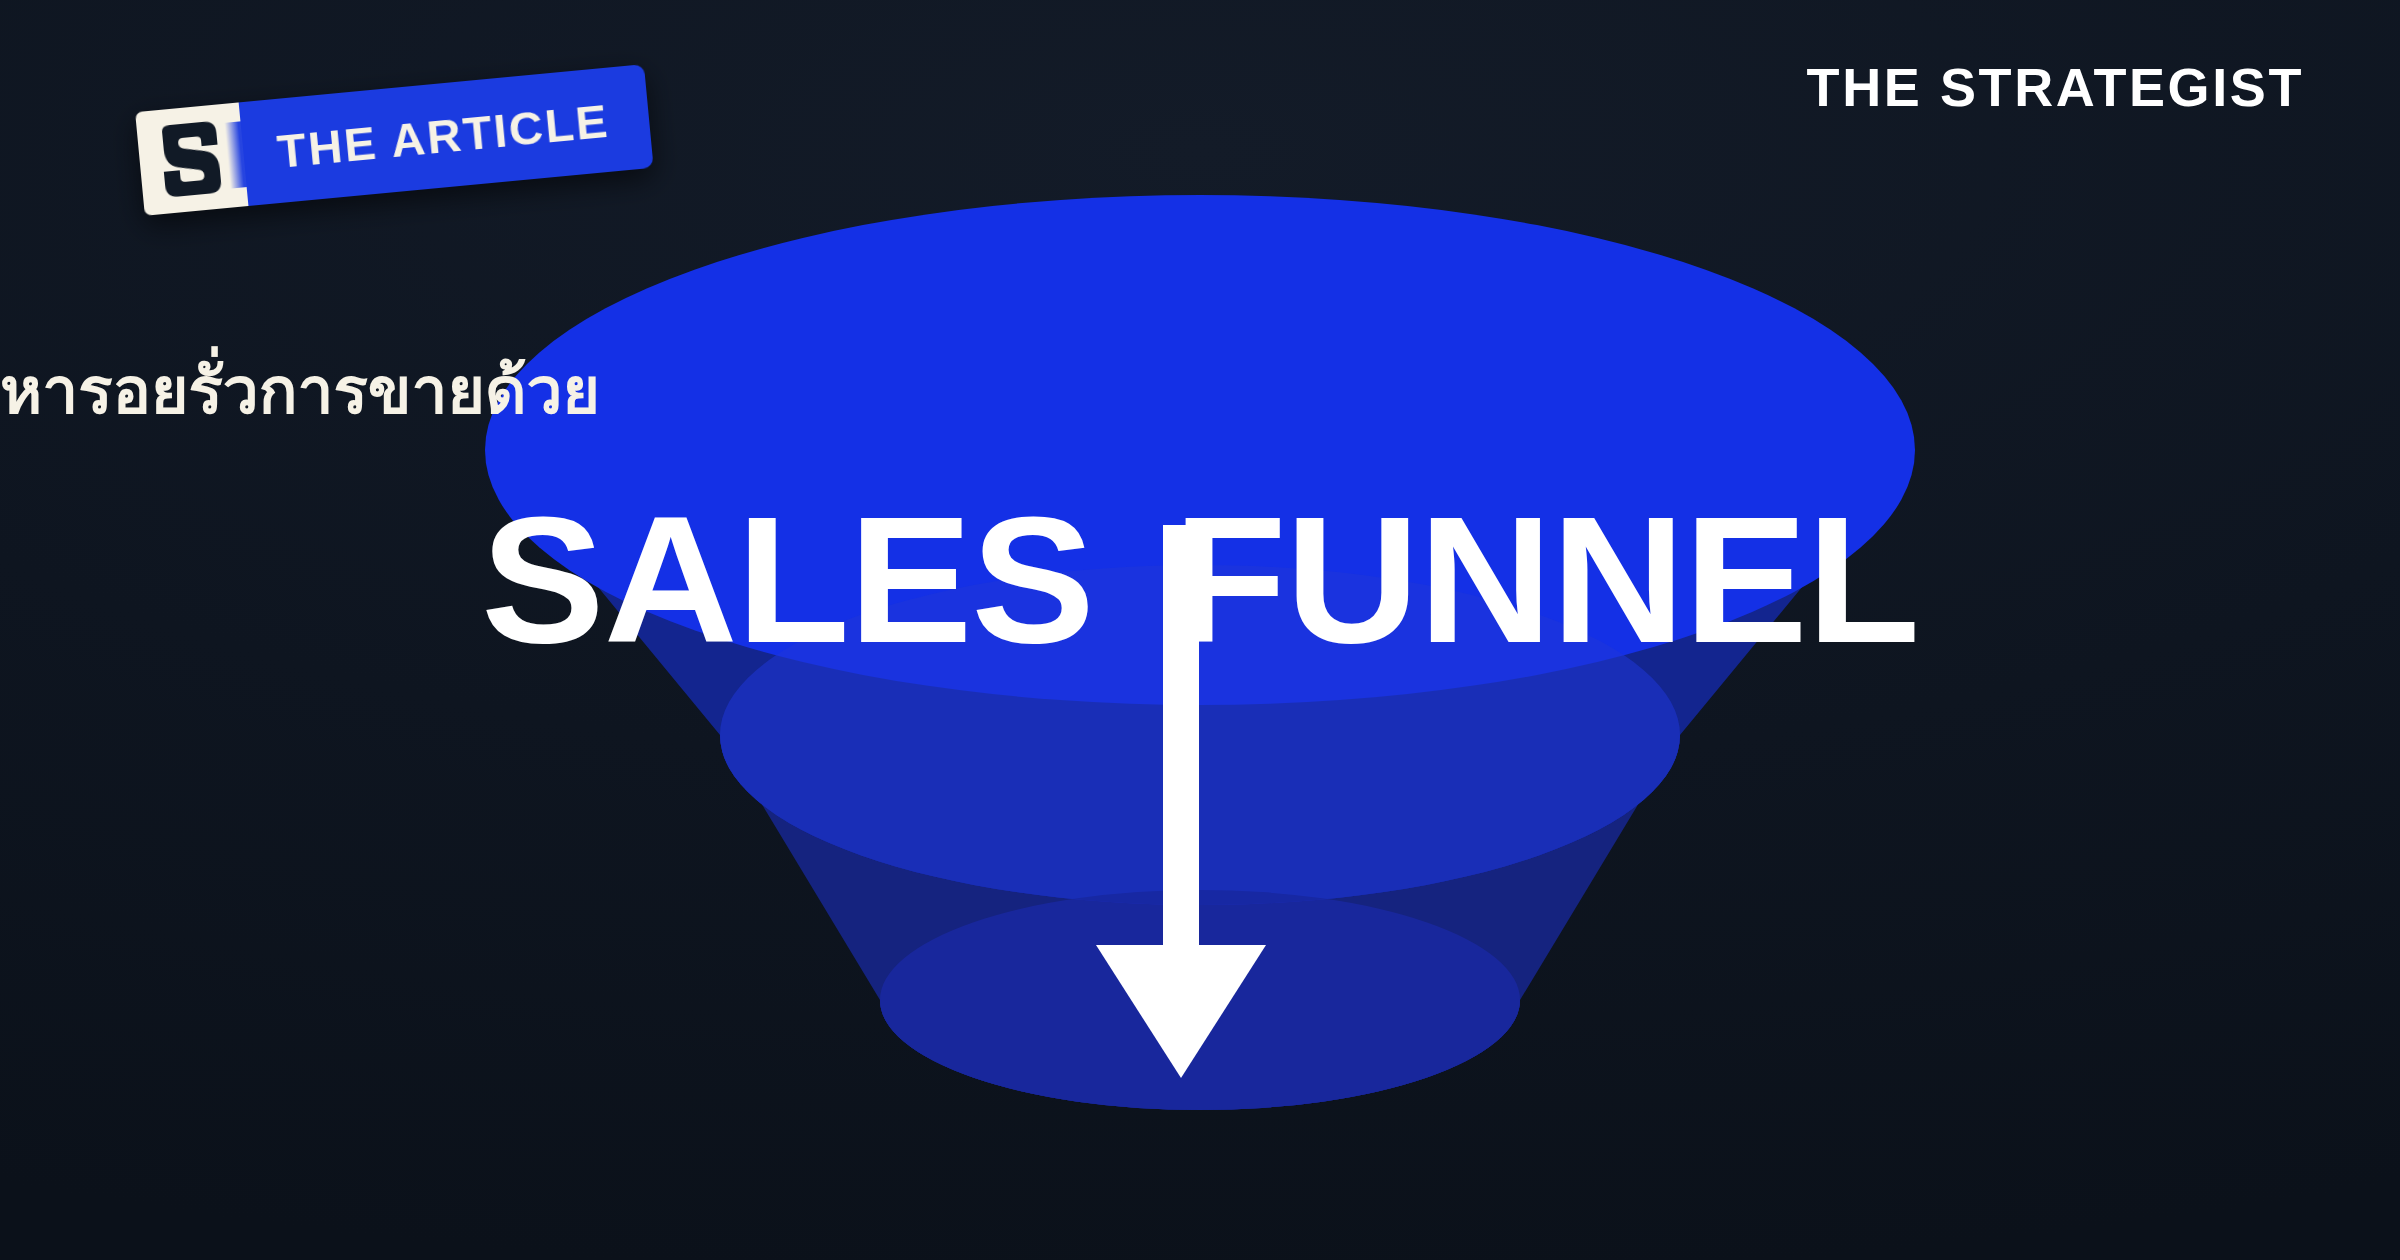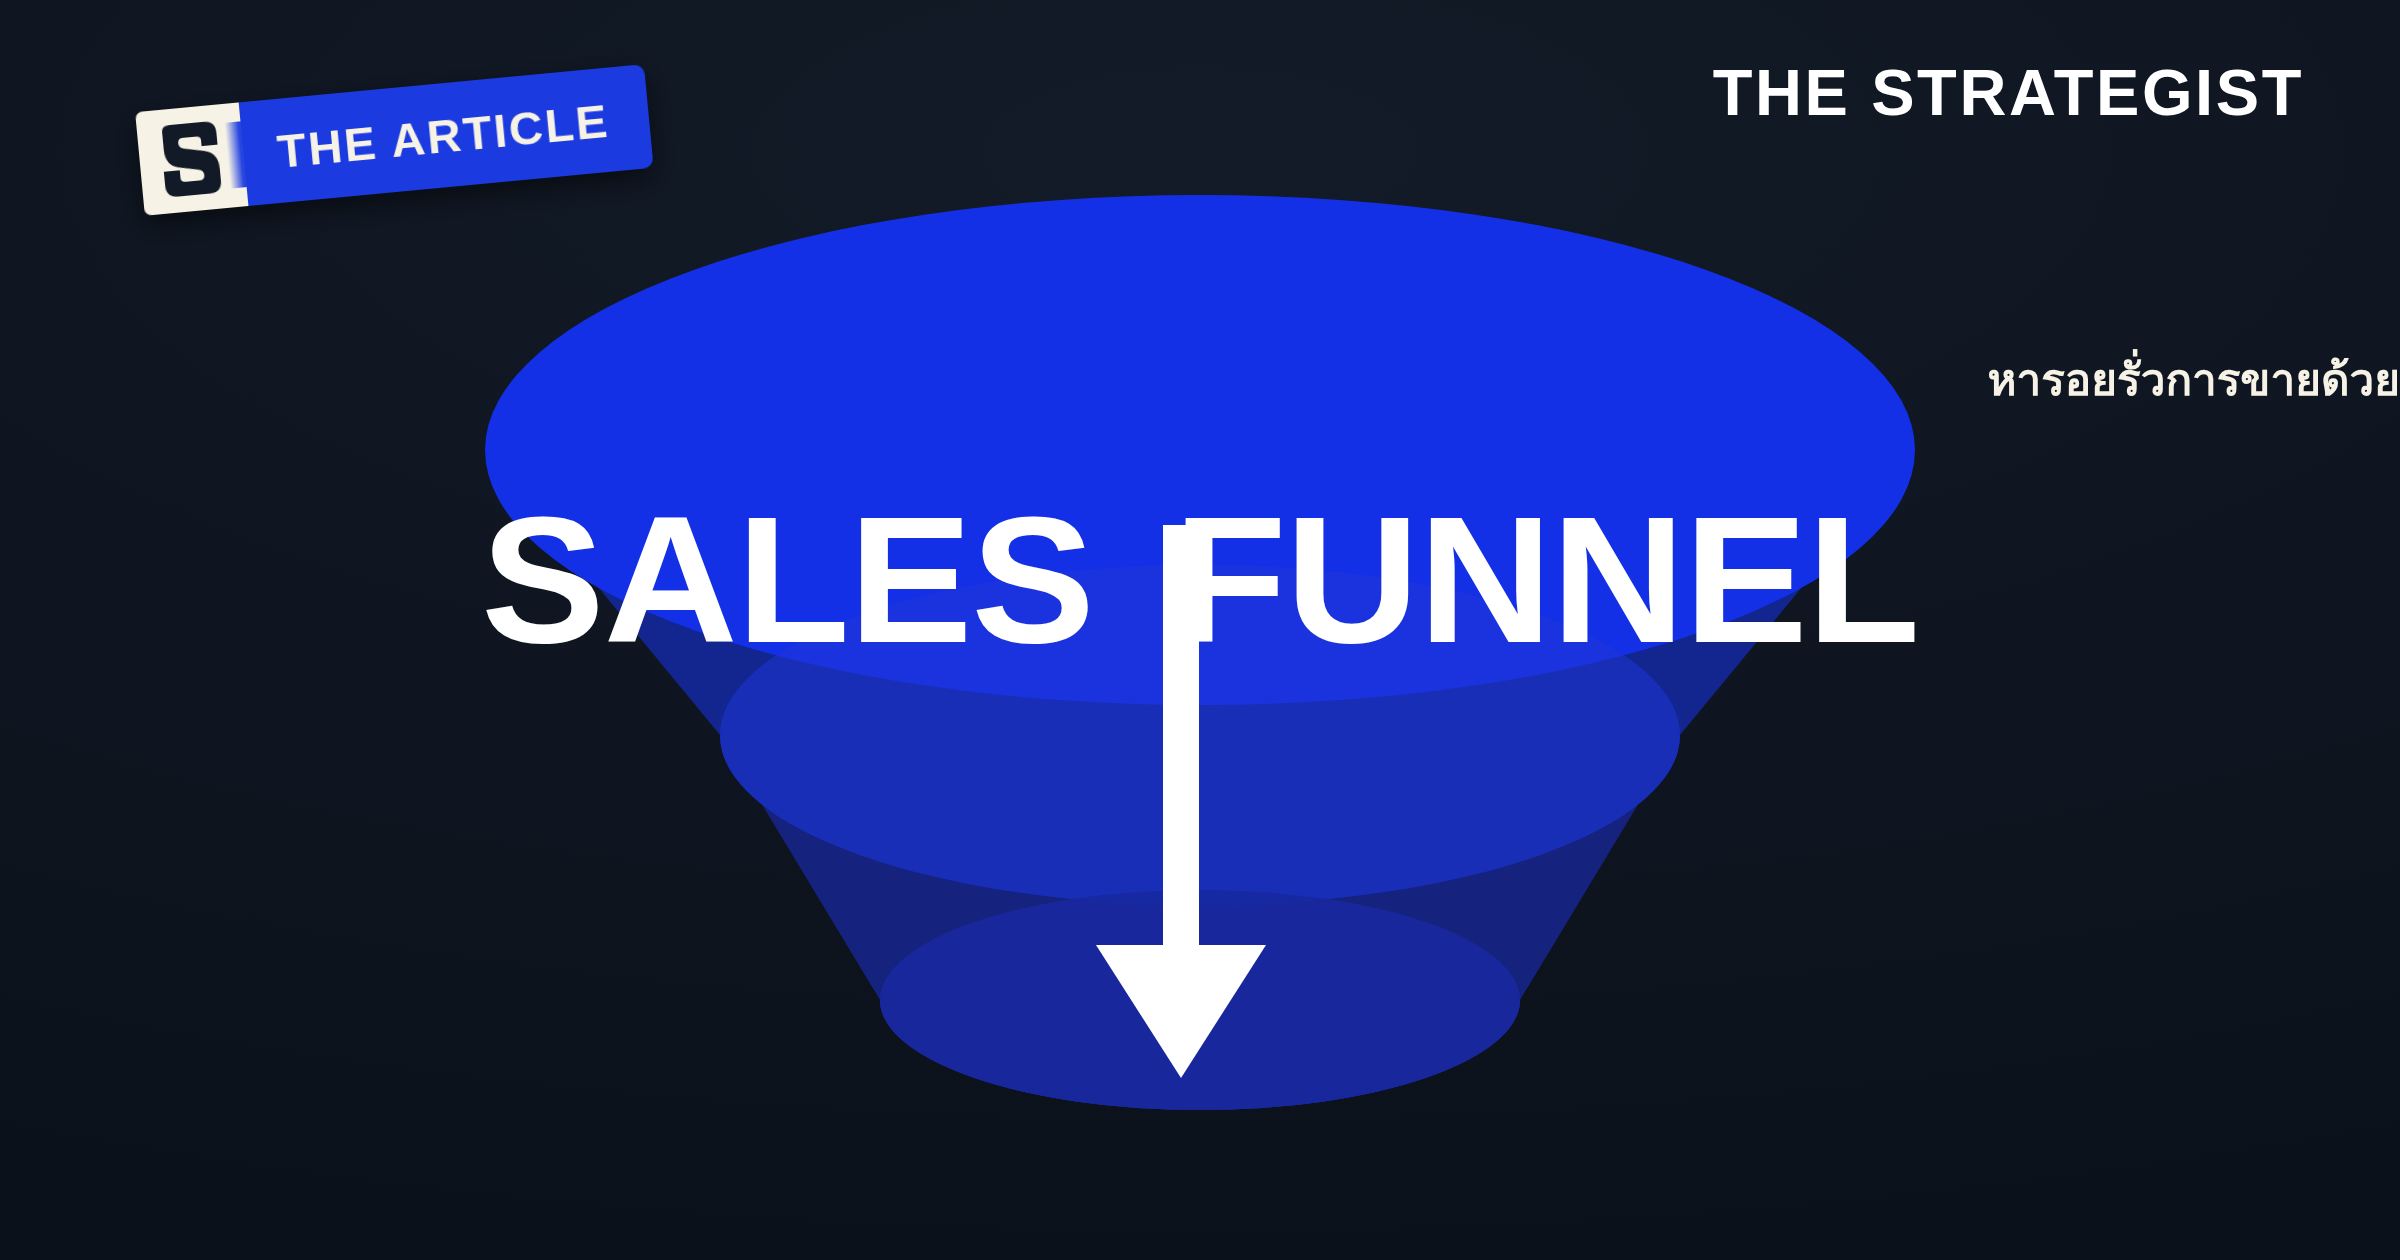--- a/index.html
+++ b/index.html
@@ -79,36 +79,36 @@
     white-space: nowrap;
     line-height: 1;
   }
 
   
   #brand-wordmark {
     position: absolute;
     right: 96px;
     top: 60px;
     color: #ffffff;
-    font-size: 65px;
+    font-size: 54px;
     font-weight: 700;
     letter-spacing: 2.6px;
     line-height: 1;
     white-space: nowrap;
   }
 
   
   #thai-kicker {
     position: absolute;
     left: 0;
     right: 0;
     top: 355px;
-    text-align: right;
+    text-align: left;
     color: #f6f2e6;
-    font-size: 44px;
+    font-size: 64px;
     font-weight: 700;
     line-height: 1.15;
     white-space: nowrap;
   }
   #headline {
     position: absolute;
     left: 0;
     right: 0;
     top: 490px;
     text-align: center;

